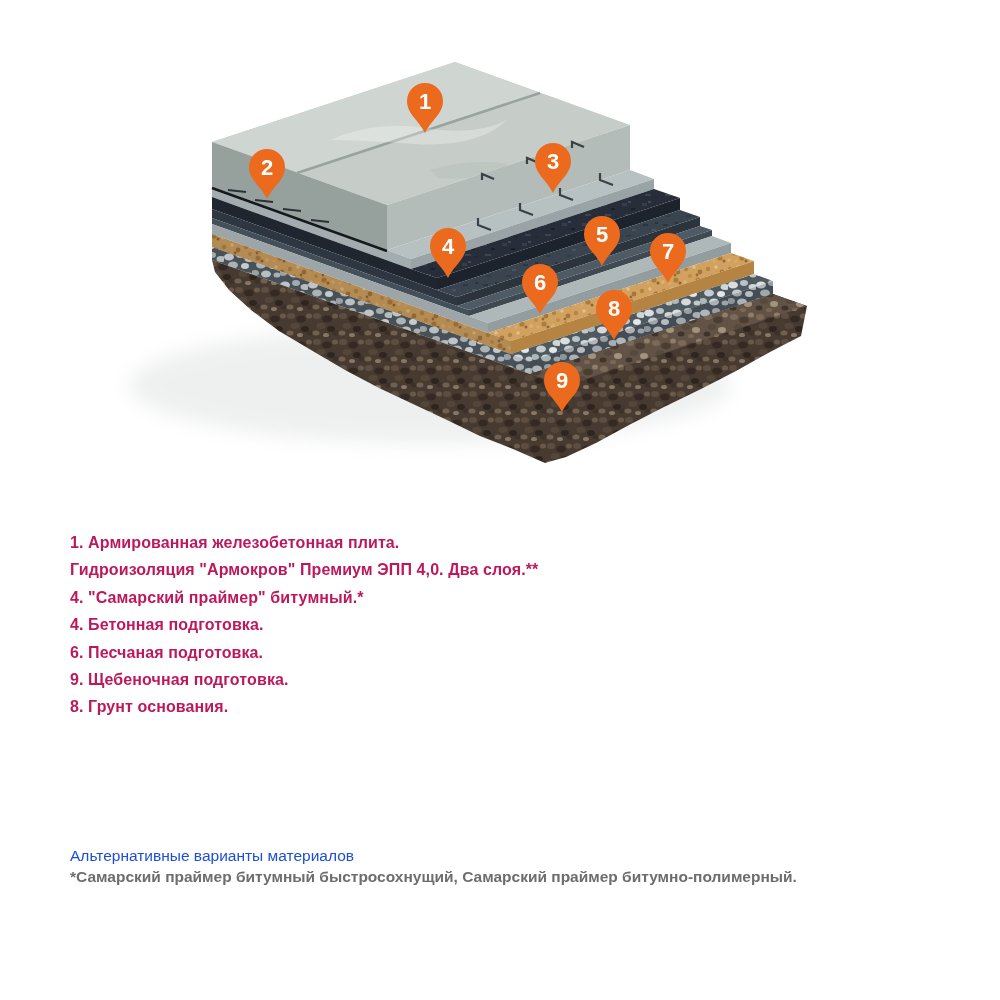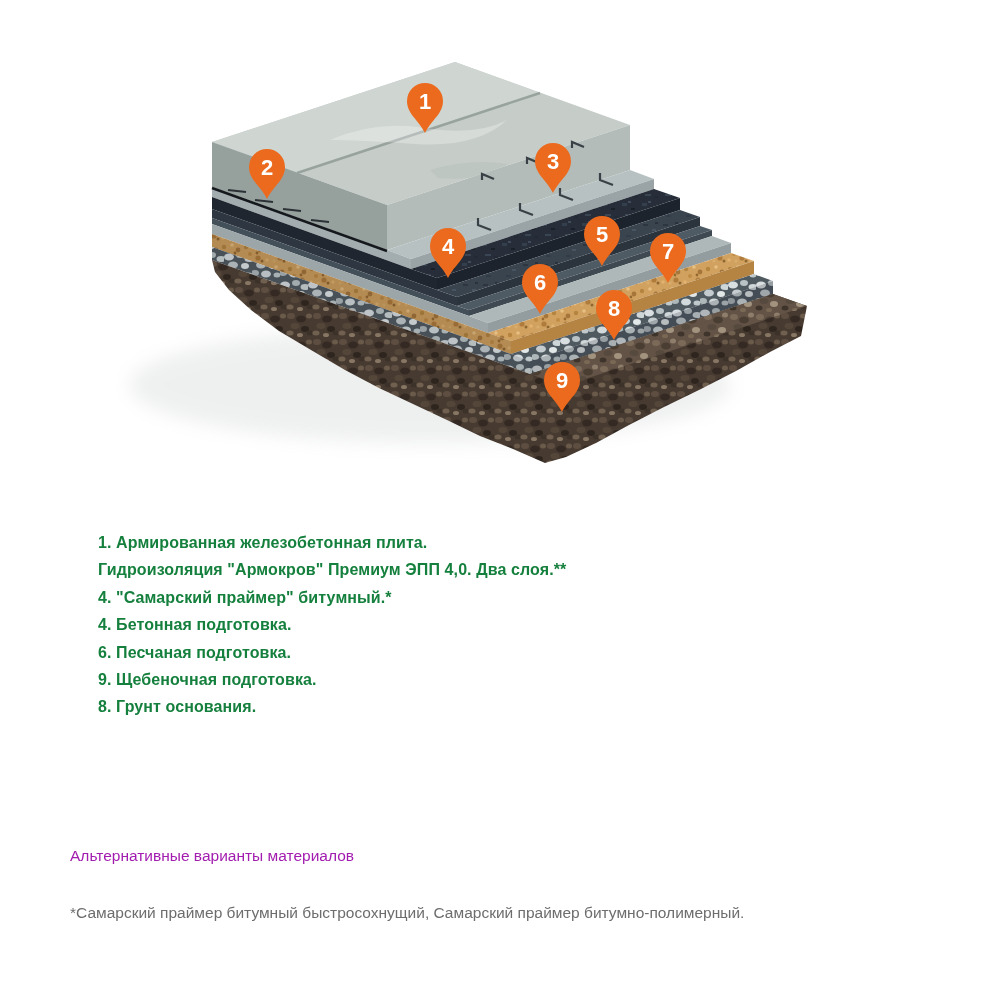--- a/index.html
+++ b/index.html
@@ -8,32 +8,31 @@
     font-family:"Liberation Sans","DejaVu Sans",sans-serif;
   }
   .diagram{position:absolute;left:0;top:0;}
   .pin-shape{fill:#EB6A1E;}
   .pin-num{
     fill:#ffffff;font-family:"Liberation Sans","DejaVu Sans",sans-serif;
     font-size:22px;font-weight:bold;text-anchor:middle;
   }
   .legend{
     position:absolute;left:70px;top:529px;
-    font-size:16px;font-weight:700;line-height:27.4px;color:#15803d;
+    font-size:16px;font-weight:700;line-height:27.4px;color:#be185d;
     letter-spacing:0.1px;
-    margin-left:28px;
   }
   .legend-line{white-space:nowrap;}
   .alt-heading{
     position:absolute;left:70px;top:847px;
-    font-size:15.5px;font-weight:400;color:#a21caf;
+    font-size:15.5px;font-weight:400;color:#1d4ed8;
   }
   .footnotes{
-    position:absolute;left:70px;top:900px;
-    font-size:15.5px;font-weight:400;line-height:26.5px;color:#6d6d6d;
+    position:absolute;left:70px;top:864px;
+    font-size:15.5px;font-weight:700;line-height:26.5px;color:#6d6d6d;
   }
 </style>
 </head>
 <body>
 
 <div class="page">
 
   <svg class="diagram" width="1000" height="480" viewBox="0 0 1000 480">
     <defs>
       <filter id="soft" x="-30%" y="-30%" width="160%" height="160%">

